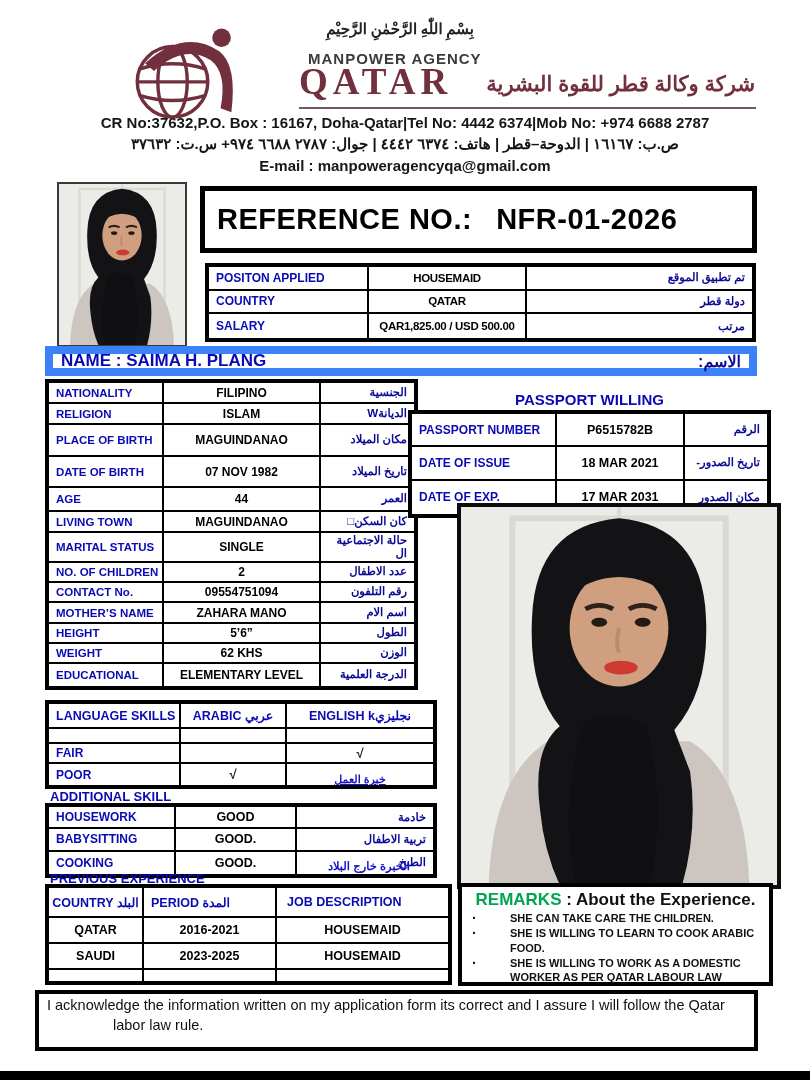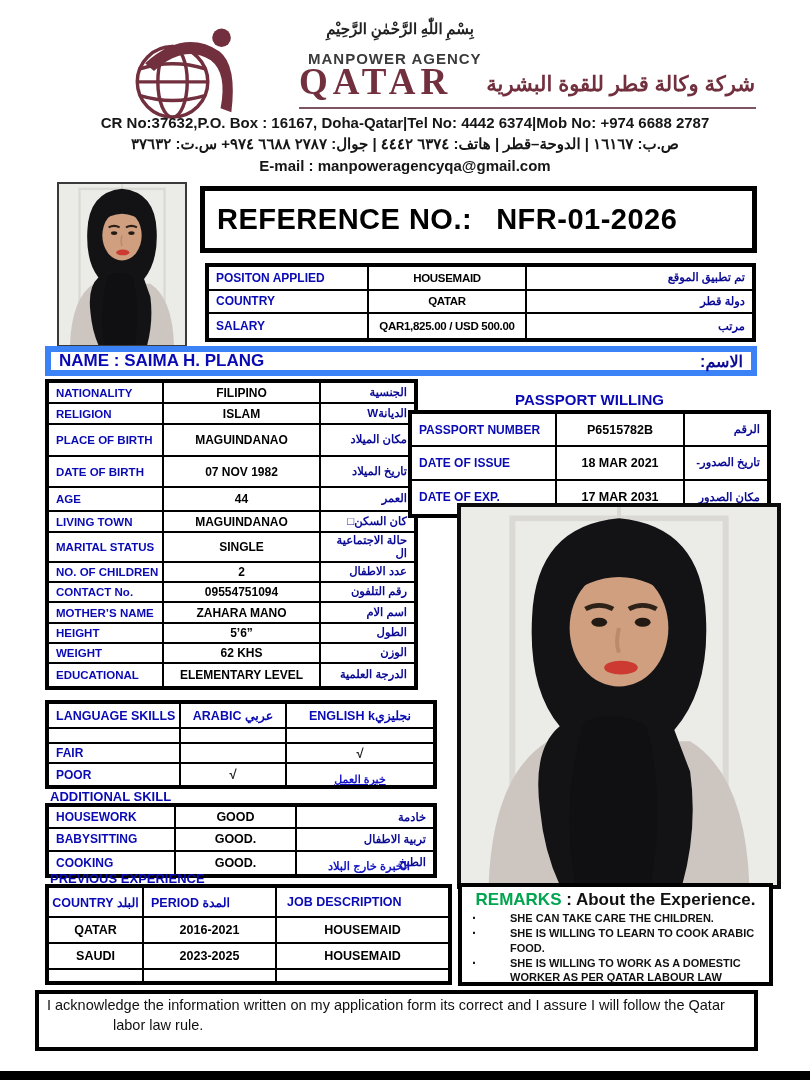--- a/index.html
+++ b/index.html
@@ -41,21 +41,21 @@
   .tbl>div:nth-last-child(-n+3){border-bottom:none;}
   .lb{color:#0a0ab4;font-weight:bold;font-size:12px;padding-left:7px;}
   .vl{justify-content:center;font-weight:bold;font-size:12.5px;color:#000;text-align:center;padding:0 2px;}
   .ar{direction:rtl;justify-content:flex-start;color:#0b0b96;font-weight:bold;font-size:11.5px;
       padding:0 7px;text-align:right;line-height:1.15;}
 
   .app-table{left:205px;top:263px;width:551px;height:79px;grid-template-columns:160px 158px 1fr;
              grid-template-rows:1fr 1fr 1fr;}
   .app-table .vl{font-size:11.5px;letter-spacing:-.3px;}
 
-  .name-bar{left:45px;top:346px;width:712px;height:30px;border:6px solid #3b82f6;box-sizing:border-box;
+  .name-bar{left:45px;top:346px;width:712px;height:30px;border:8px solid #3b82f6;box-sizing:border-box;
             display:flex;align-items:center;justify-content:space-between;padding:0 8px;background:#fff;}
   .name-bar .nm{color:#0a0ab4;font-weight:bold;font-size:17px;}
   .name-bar .nm-ar{color:#0b0b96;font-weight:bold;font-size:16px;direction:rtl;}
 
   .personal-table{left:45px;top:379px;width:373px;height:311px;grid-template-columns:115px 157px 1fr;
                   grid-template-rows:21px 21px 32px 31px 24px 21px 30px 20px 20px 21px 20px 20px 1fr;}
   .personal-table .lb{font-size:11.5px;}
   .personal-table .vl{font-size:12px;}
 
   .passport-title{left:408px;top:391px;width:363px;text-align:center;color:#0a0ab4;font-weight:bold;

